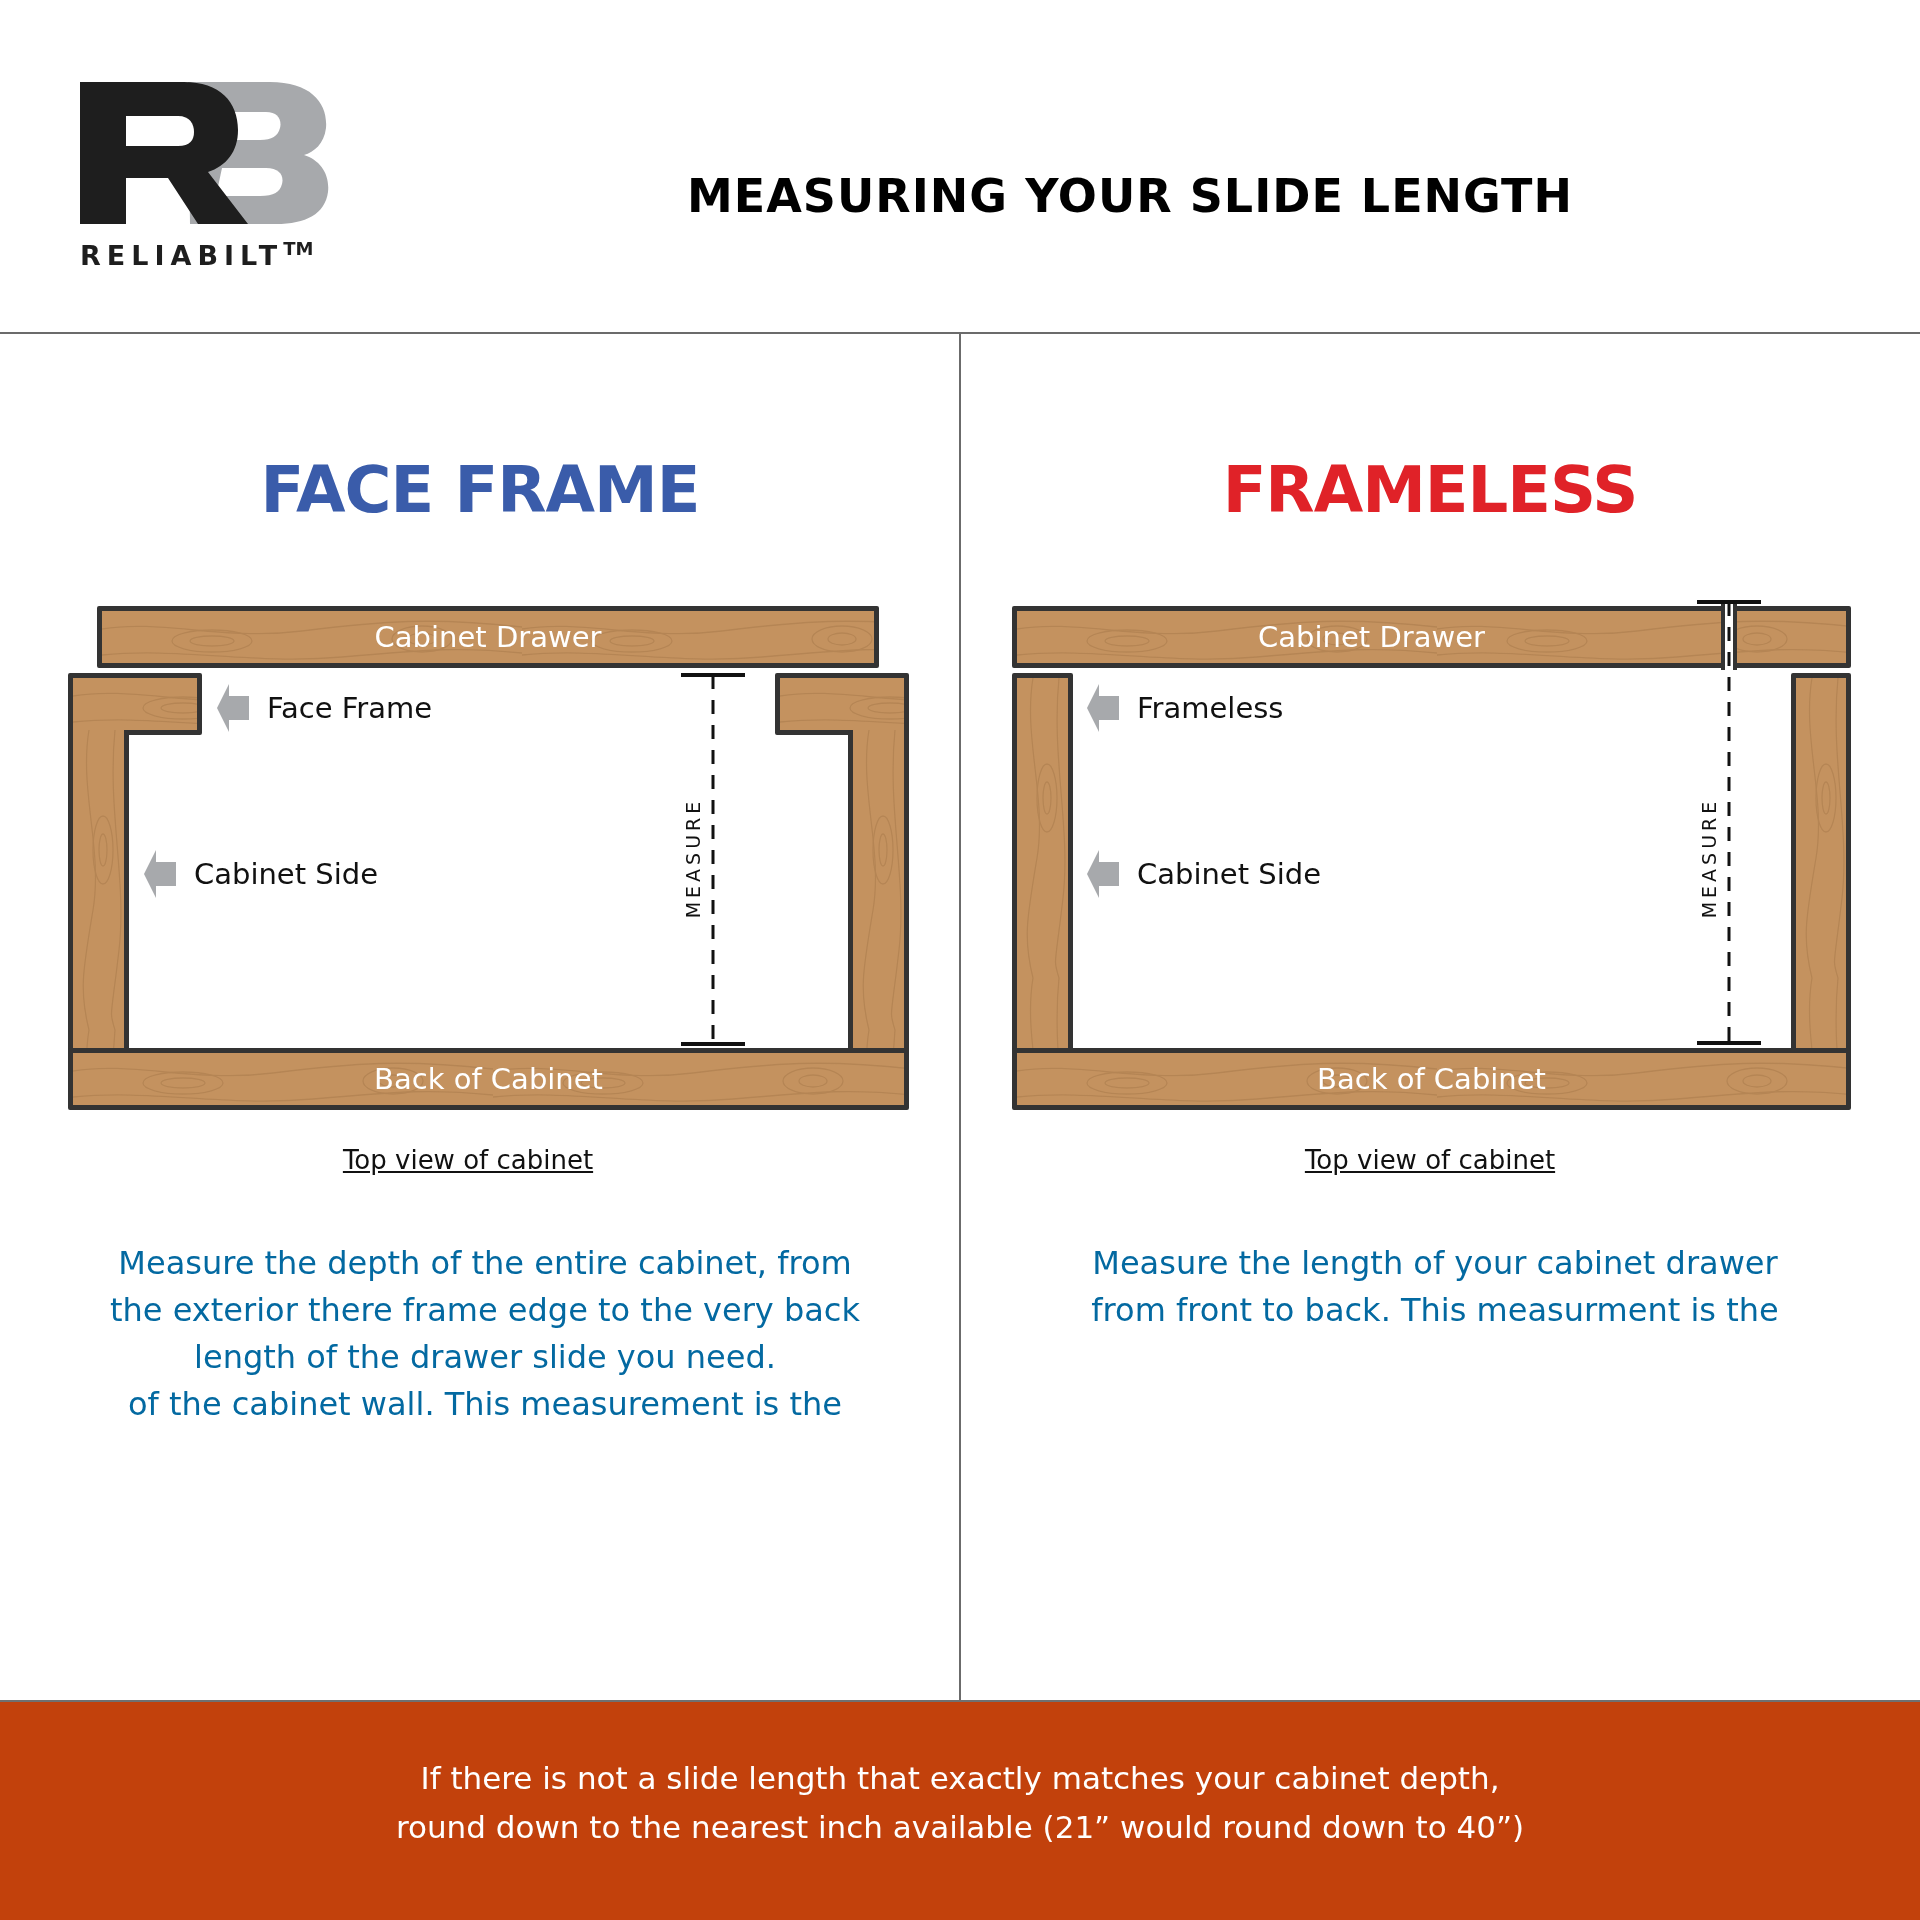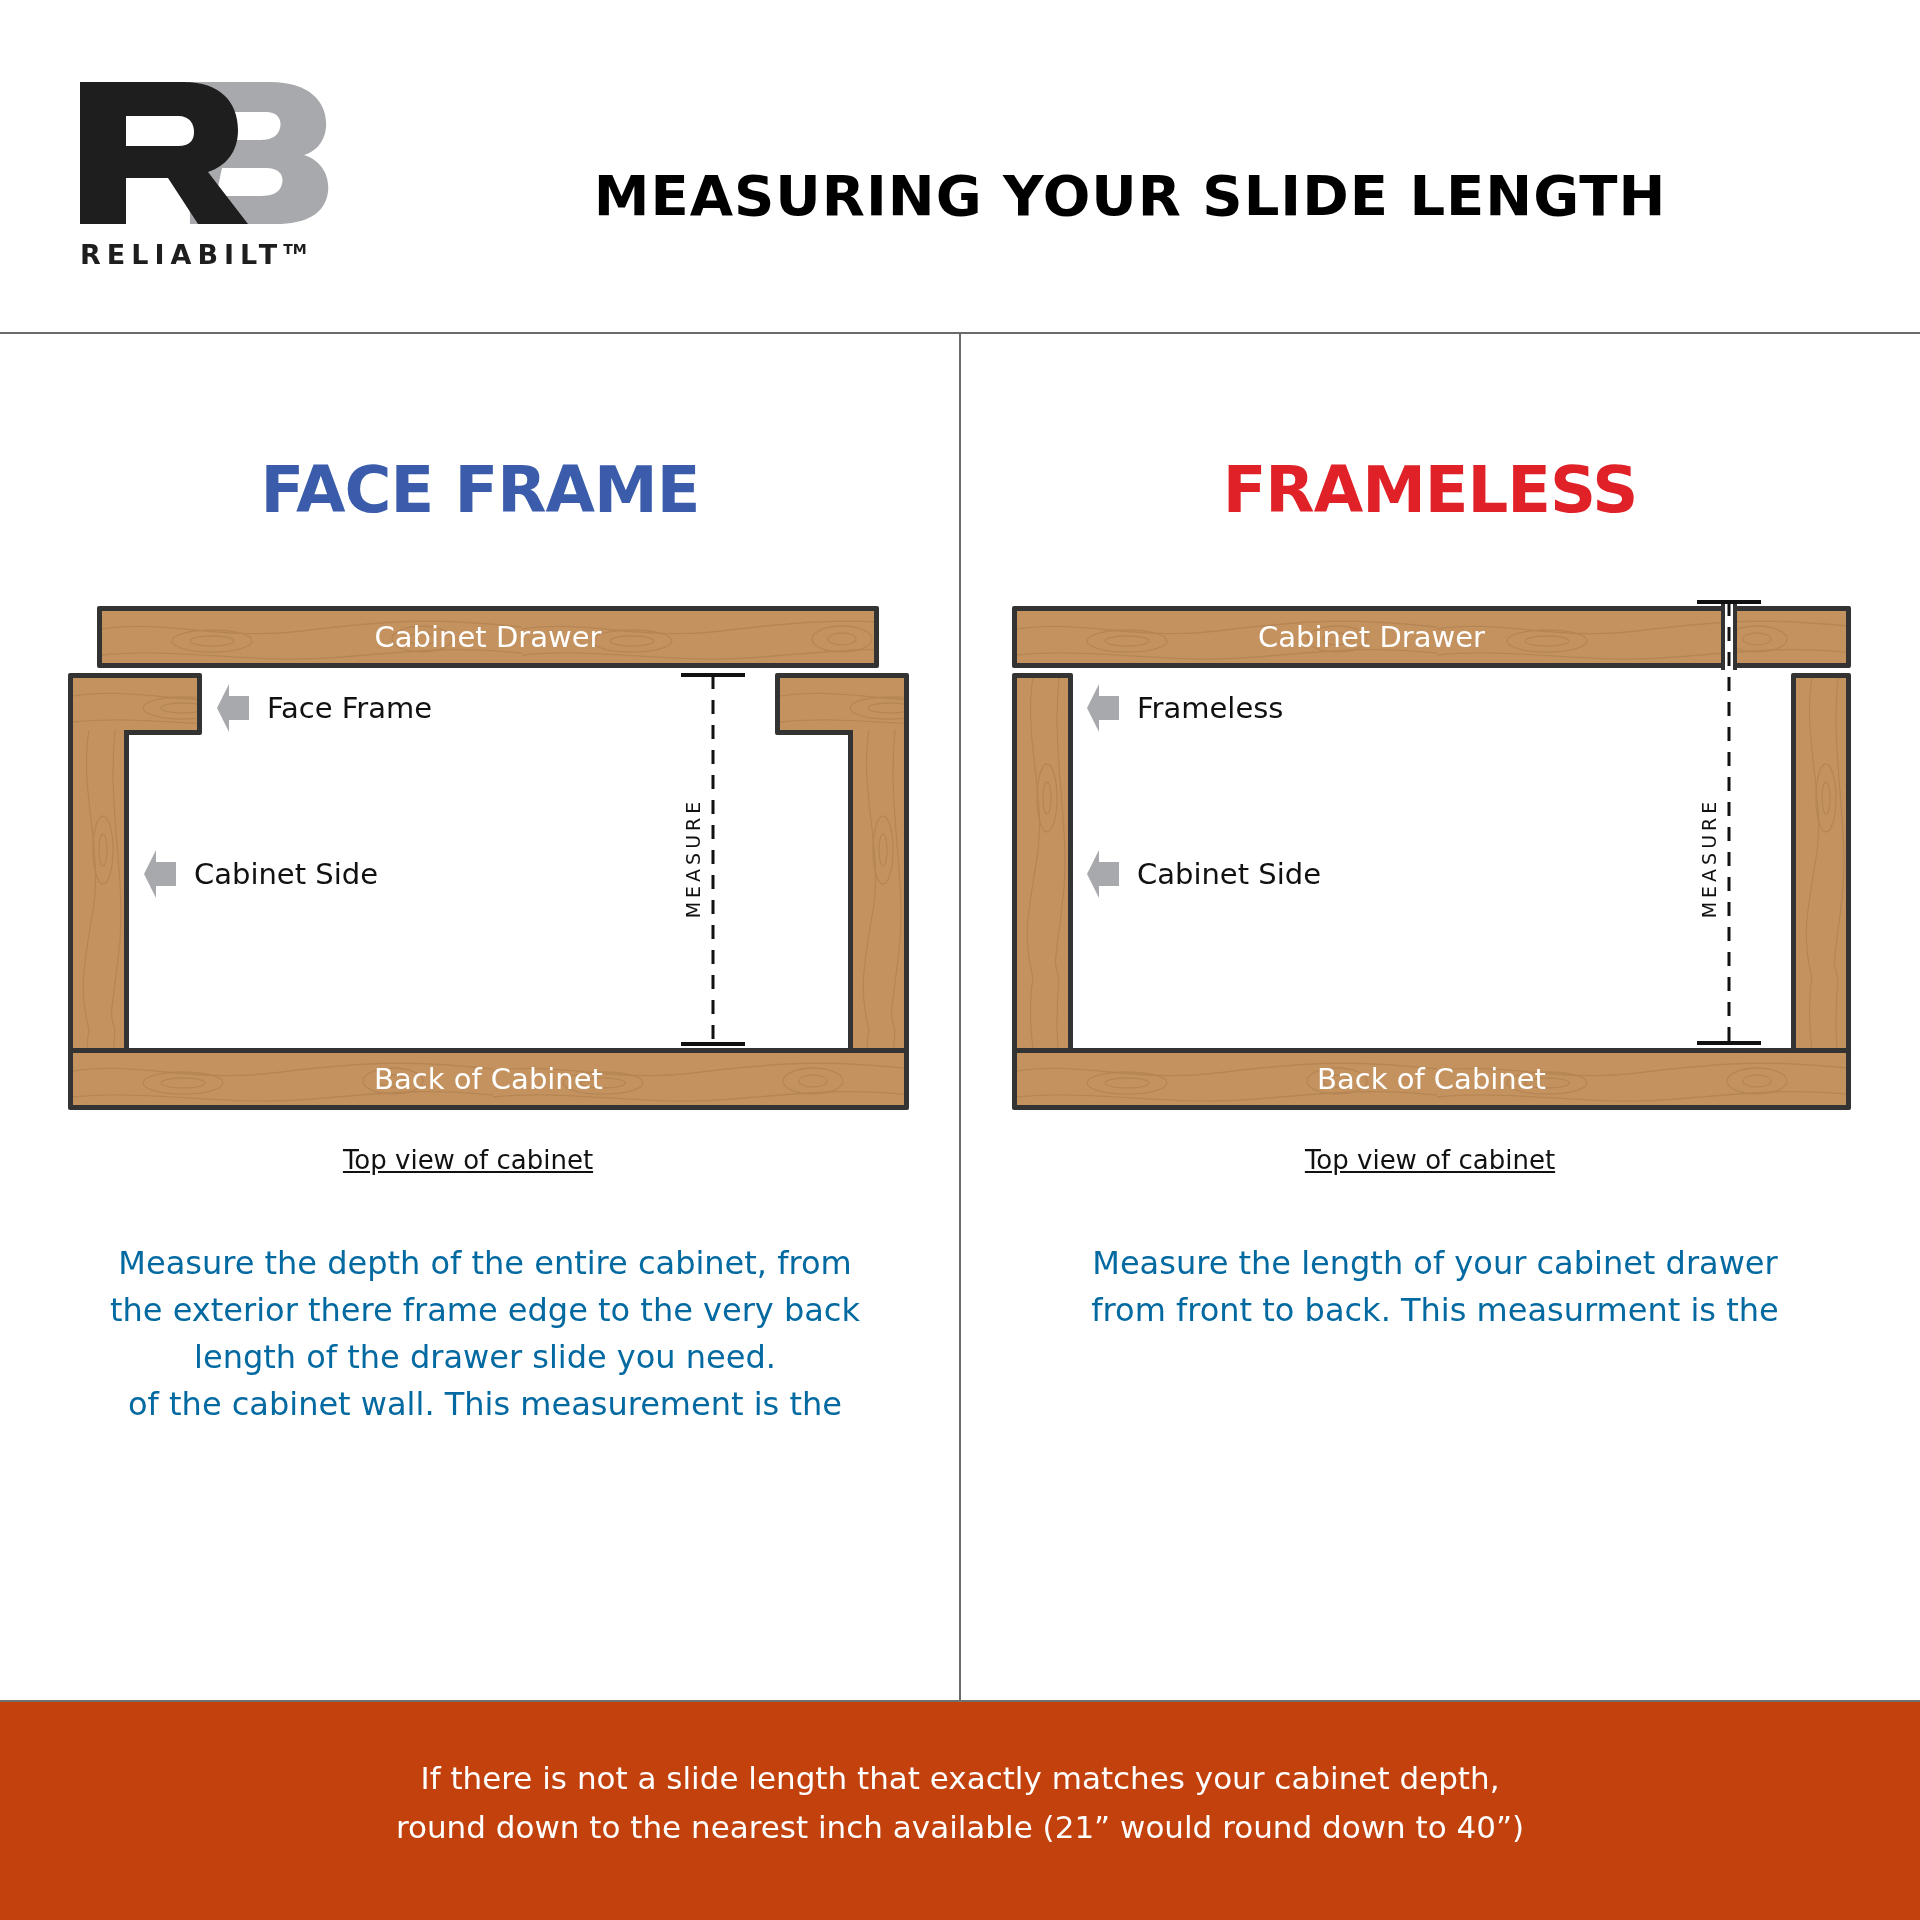--- a/index.html
+++ b/index.html
@@ -4,23 +4,23 @@
   <style>
     html, body { margin:0; padding:0; background:#ffffff; }
     body { width:1920px; height:1920px; position:relative; overflow:hidden;
            font-family:"DejaVu Sans", "Liberation Sans", sans-serif; color:#111; }
     .abs { position:absolute; }
 
     
     .logo-rb { left:80px; top:82px; width:250px; height:142px; }
     .logo-word { left:80px; top:234px; width:280px; font-family:"DejaVu Sans", sans-serif;
       font-weight:bold; font-size:27px; letter-spacing:6px; color:#1e1e1e; line-height:30px; white-space:nowrap; }
-    .logo-word sup { font-size:14px; letter-spacing:0; vertical-align:10px; }
+    .logo-word sup { font-size:18px; letter-spacing:0; vertical-align:10px; }
     .page-title { left:470px; top:150px; width:1320px; text-align:center; font-weight:bold;
-      font-size:56px; line-height:92px; color:#000; letter-spacing:1px; white-space:nowrap;
+      font-size:46px; line-height:92px; color:#000; letter-spacing:1px; white-space:nowrap;
       font-family:"DejaVu Sans", sans-serif; }
 
     .hline { left:0; top:332px; width:1920px; height:2px; background:#6b6b6b; }
     .vline { left:959px; top:334px; width:2px; height:1366px; background:#6b6b6b; }
 
     .section-title { top:452px; width:960px; text-align:center; font-weight:bold; font-size:64px;
       line-height:76px; letter-spacing:-1px; font-family:"DejaVu Sans", sans-serif; }
 
     
     .board { position:absolute; box-sizing:border-box; border:5px solid #333333; border-radius:2px;

